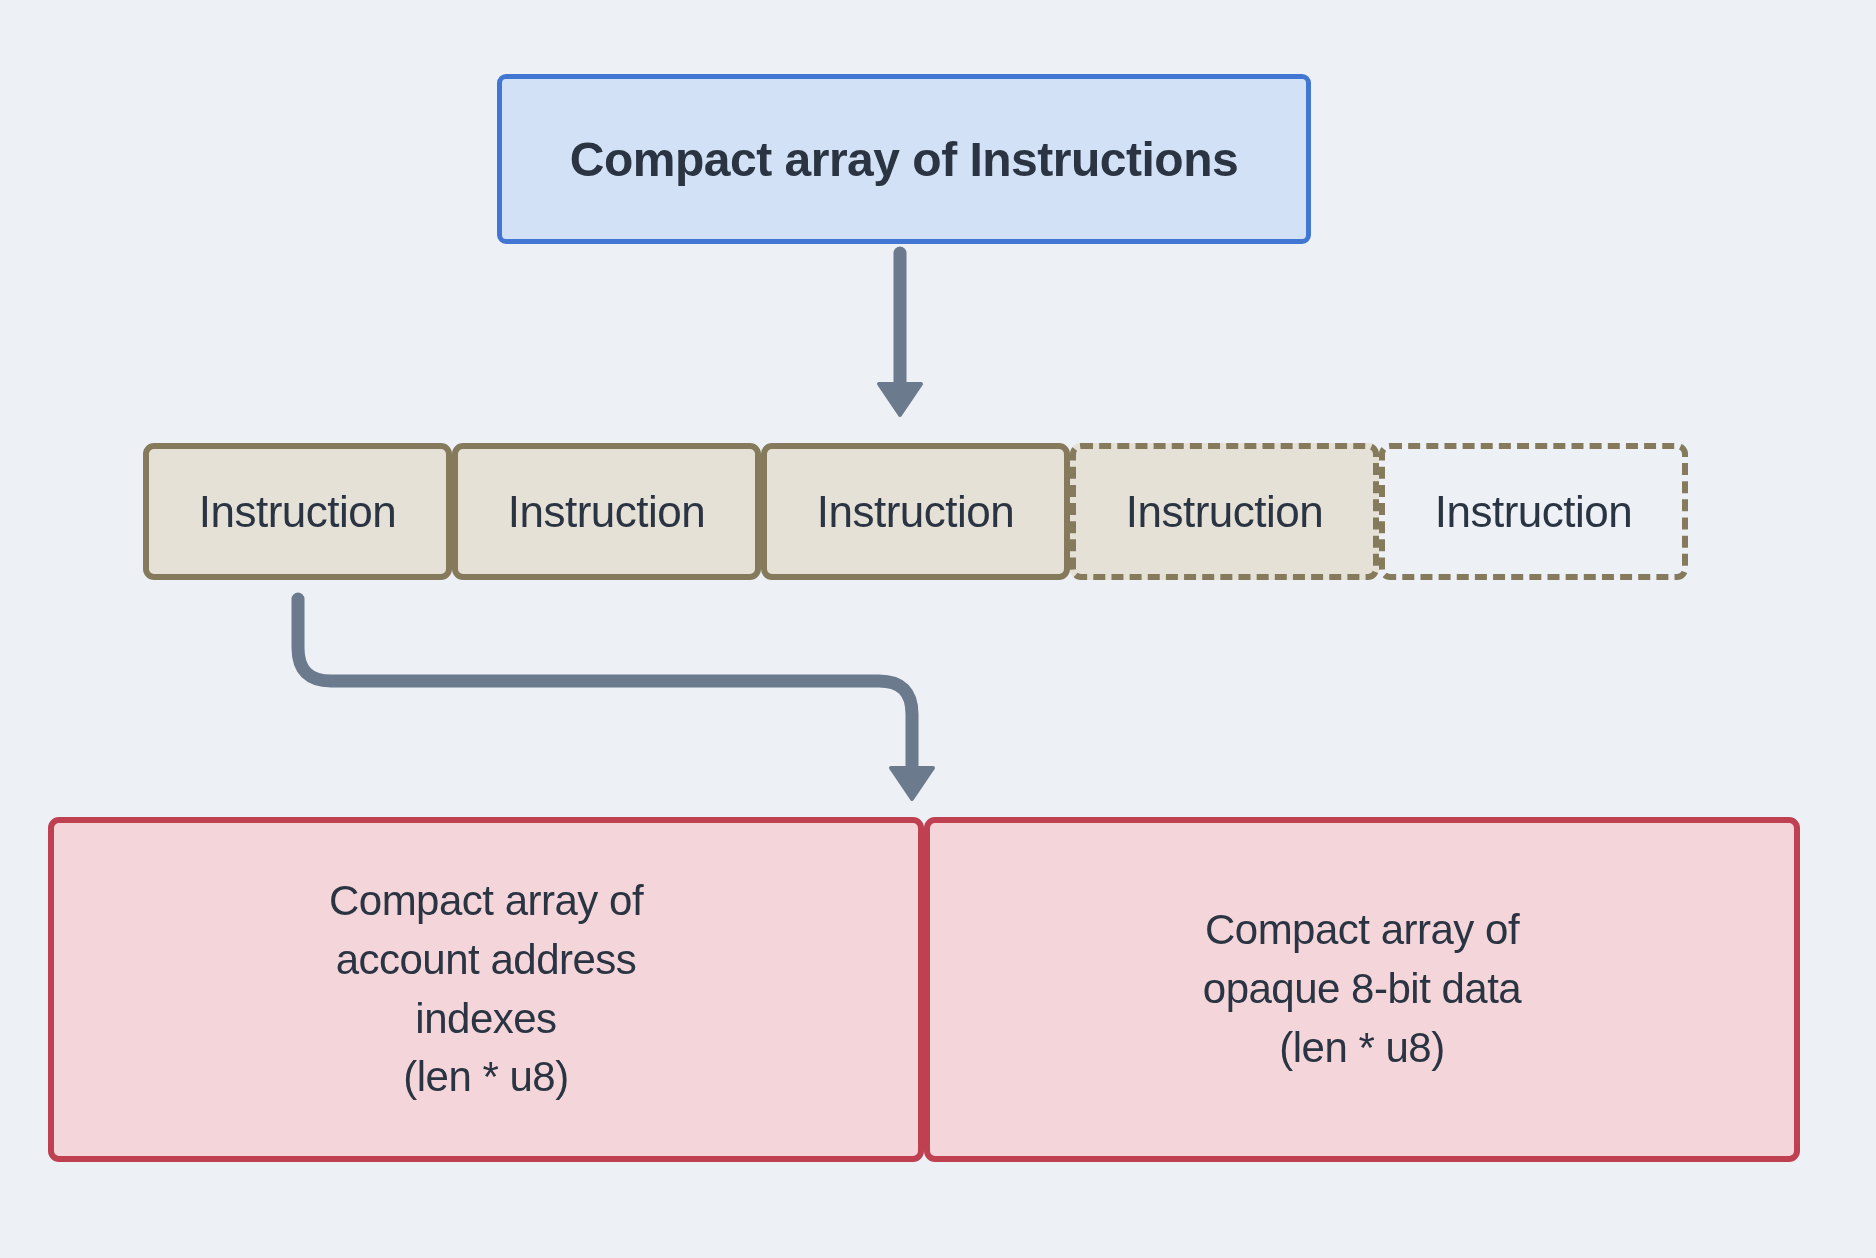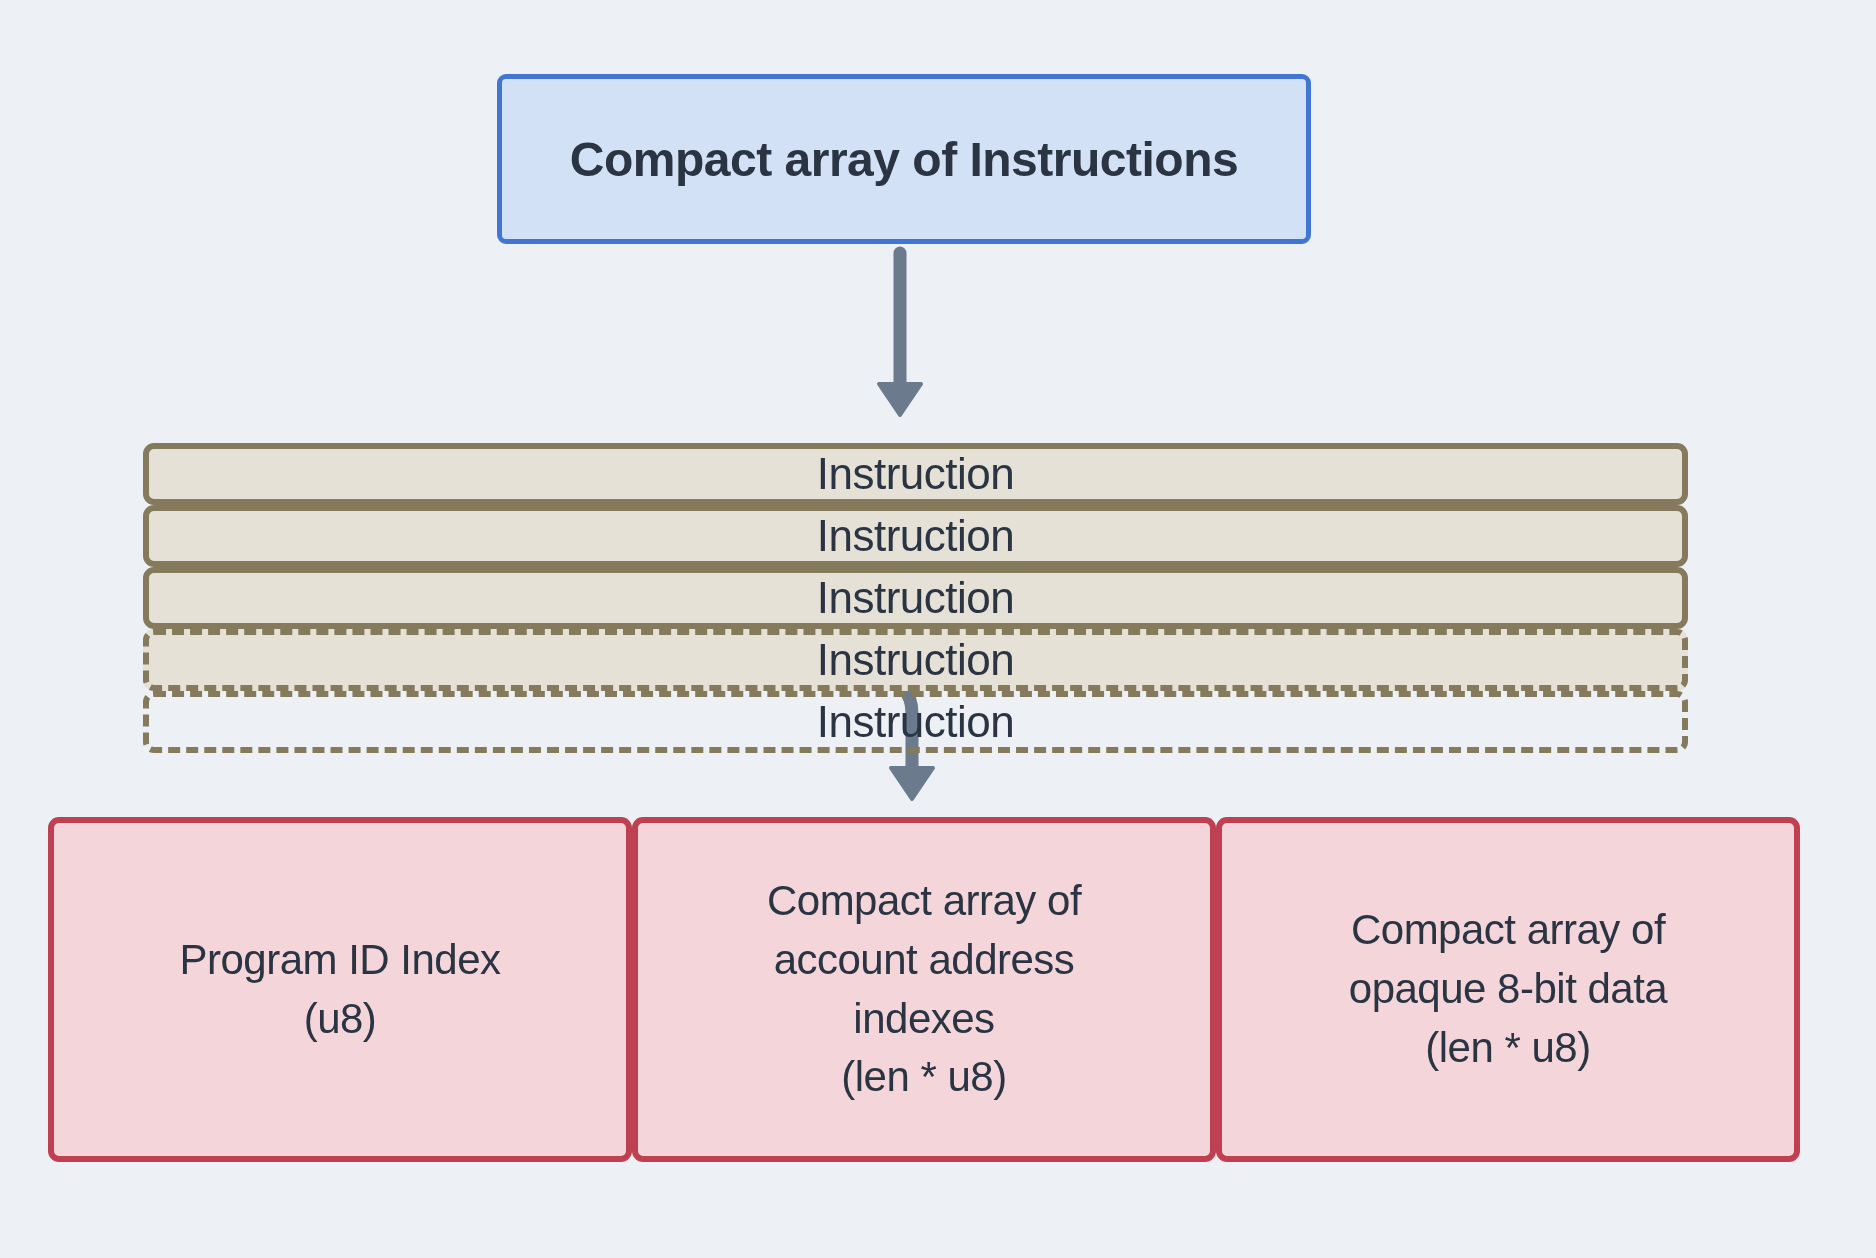--- a/index.html
+++ b/index.html
@@ -56,21 +56,20 @@
     letter-spacing: -0.5px;
     color: var(--text, #2a3442);
   }
   .instr-row {
     position: absolute;
     left: 143px;
     top: 443px;
     width: 1545px;
     height: 137px;
     display: flex;
-    flex-direction: column;
   }
   .instr-box {
     box-sizing: border-box;
     flex: 1 1 0;
     display: flex;
     align-items: center;
     justify-content: center;
     border-radius: 11px;
     border: 6px solid var(--instr-border, #857b5c);
     background: var(--instr-fill, #e6e1d7);
@@ -140,24 +139,20 @@
     <div class="instr-box dashed">
       <span>Instruction</span>
     </div>
     <div class="instr-box dashed empty">
       <span>Instruction</span>
     </div>
   </div>
 
   <div class="detail-row">
     <div class="detail-box">
-      <span>Program ID Index
-(u8)</span>
-    </div>
-    <div class="detail-box">
       <span>Compact array of
 account address
 indexes
 (len * u8)</span>
     </div>
     <div class="detail-box">
       <span>Compact array of
 opaque 8-bit data
 (len * u8)</span>
     </div>

